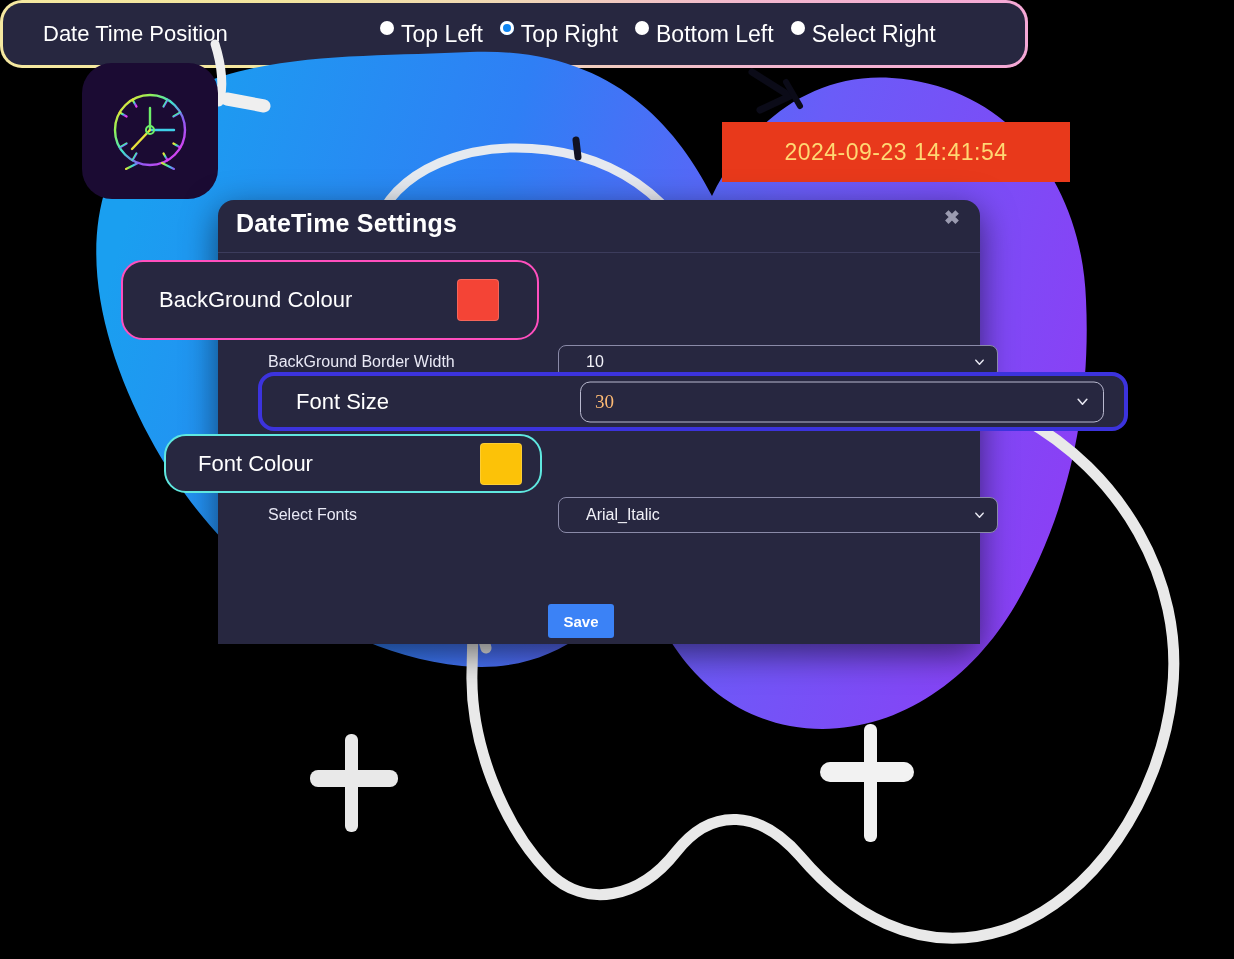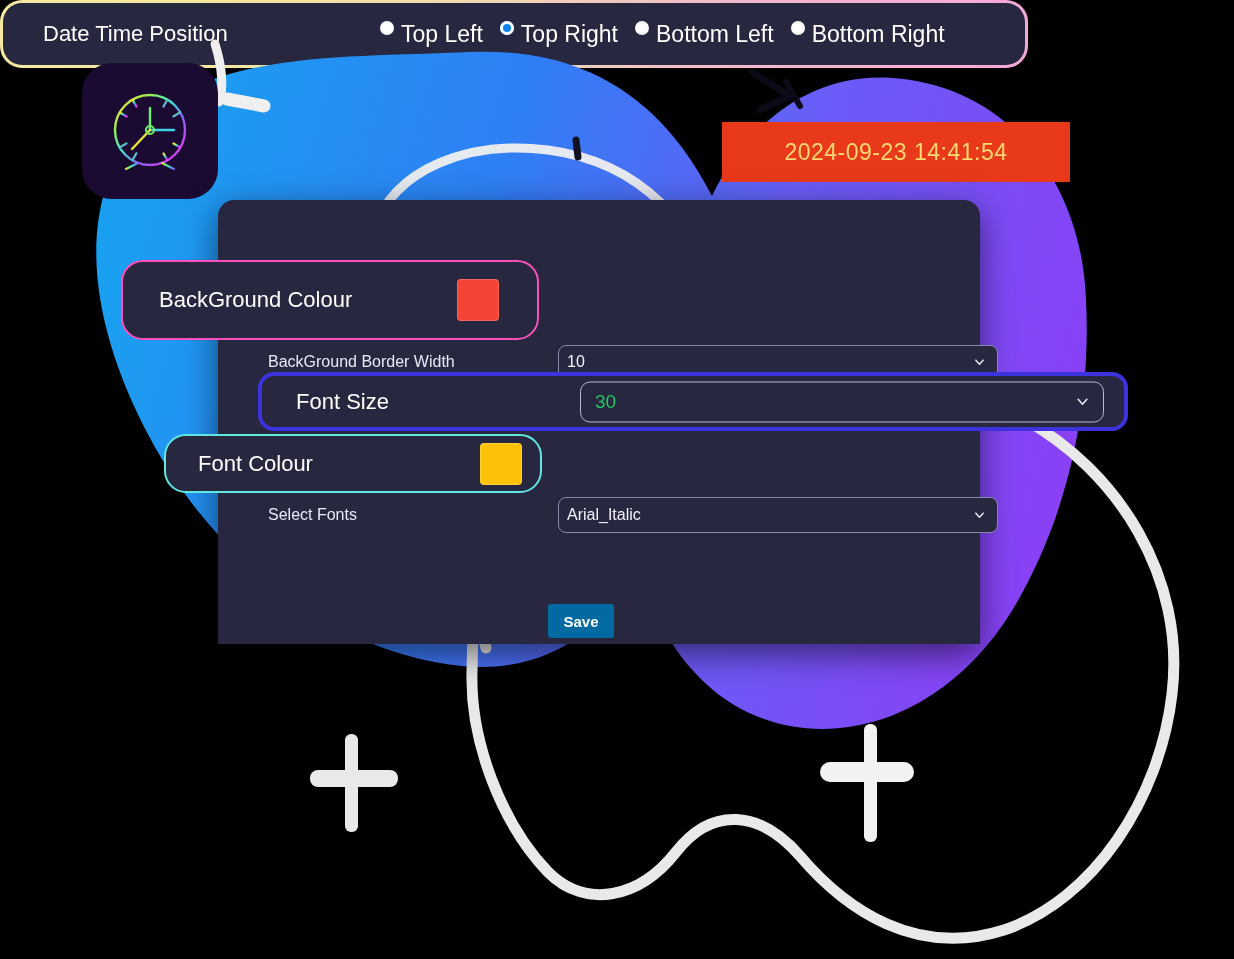--- a/index.html
+++ b/index.html
@@ -108,21 +108,21 @@
   }
   .sel {
     position: relative;
     background: #272740;
     border: 1px solid #8a8aa8;
     border-radius: 8px;
     color: #f2f2f8;
     font-size: 16px;
     display: flex;
     align-items: center;
-    padding-left: 8px;
+    padding-left: 27px;
     box-sizing: border-box;
   }
   .sel .chev {
     position: absolute;
     right: 12px;
     top: 50%;
     transform: translateY(-50%);
     width: 11px;
     height: 11px;
   }
@@ -174,26 +174,27 @@
   #row-font-size .fs-select {
     position: absolute;
     left: 318px;
     top: 50%;
     transform: translateY(-50%);
     width: 524px;
     height: 41px;
     background: #272740;
     border: 1px solid #b9b9cf;
     border-radius: 10px;
-    color: #22c55e;
+    color: #fdba74;
     font-size: 19px;
     display: flex;
     align-items: center;
     padding-left: 14px;
     box-sizing: border-box;
+    font-family: Liberation Serif, serif;
   }
   #row-font-size .fs-select .chev {
     position: absolute;
     right: 14px; top: 50%;
     transform: translateY(-50%);
     width: 13px; height: 13px;
   }
 
   
   #row-font-colour {
@@ -258,21 +259,21 @@
     white-space: nowrap;
   }
 
   
   #save-button {
     position: absolute;
     left: 548px;
     top: 604px;
     width: 66px;
     height: 34px;
-    background: #0369a1;
+    background: #3b82f6;
     border: none;
     border-radius: 3px;
     color: #ffffff;
     font-size: 15px;
     font-weight: bold;
     cursor: pointer;
     font-family: "Liberation Sans", sans-serif;
   }
 </style>
 </head>
@@ -384,20 +385,24 @@
       <line x1="92" y1="106" x2="80" y2="100" stroke="url(#cg2)" stroke-width="2" stroke-linecap="round"></line>
     </svg>
   </div>
 
   <div id="timestamp-badge">
     <span>2024-09-23 14:41:54</span>
   </div>
 
   <div id="dialog">
 
+    <div id="dialog-header">
+      <div id="dialog-title">DateTime Settings</div>
+      <div id="dialog-close">✖</div>
+    </div>
 
     <div class="plain-row" style="left:50px; top:144px; width:690px; height:36px;">
       <span class="plain-label">BackGround Border Width</span>
       <div class="sel" style="position:absolute; left:290px; width:440px; height:34px;">
         <span>10</span>
         <svg class="chev" viewBox="0 0 12 12">
           <path d="M2 4 L6 8.5 L10 4" fill="none" stroke="#e6e6f0" stroke-width="1.6" stroke-linecap="round" stroke-linejoin="round"></path>
         </svg>
       </div>
     </div>
@@ -445,21 +450,21 @@
         <label class="radio-item">
           <span class="radio-dot checked"></span>
           <span class="radio-label">Top Right</span>
         </label>
         <label class="radio-item">
           <span class="radio-dot"></span>
           <span class="radio-label">Bottom Left</span>
         </label>
         <label class="radio-item">
           <span class="radio-dot"></span>
-          <span class="radio-label">Bottom Right</span>
+          <span class="radio-label">Select Right</span>
         </label>
       </div>
     </div>
   </div>
 
   <button id="save-button">Save</button>
 
 </div>
 
 </body></html>

